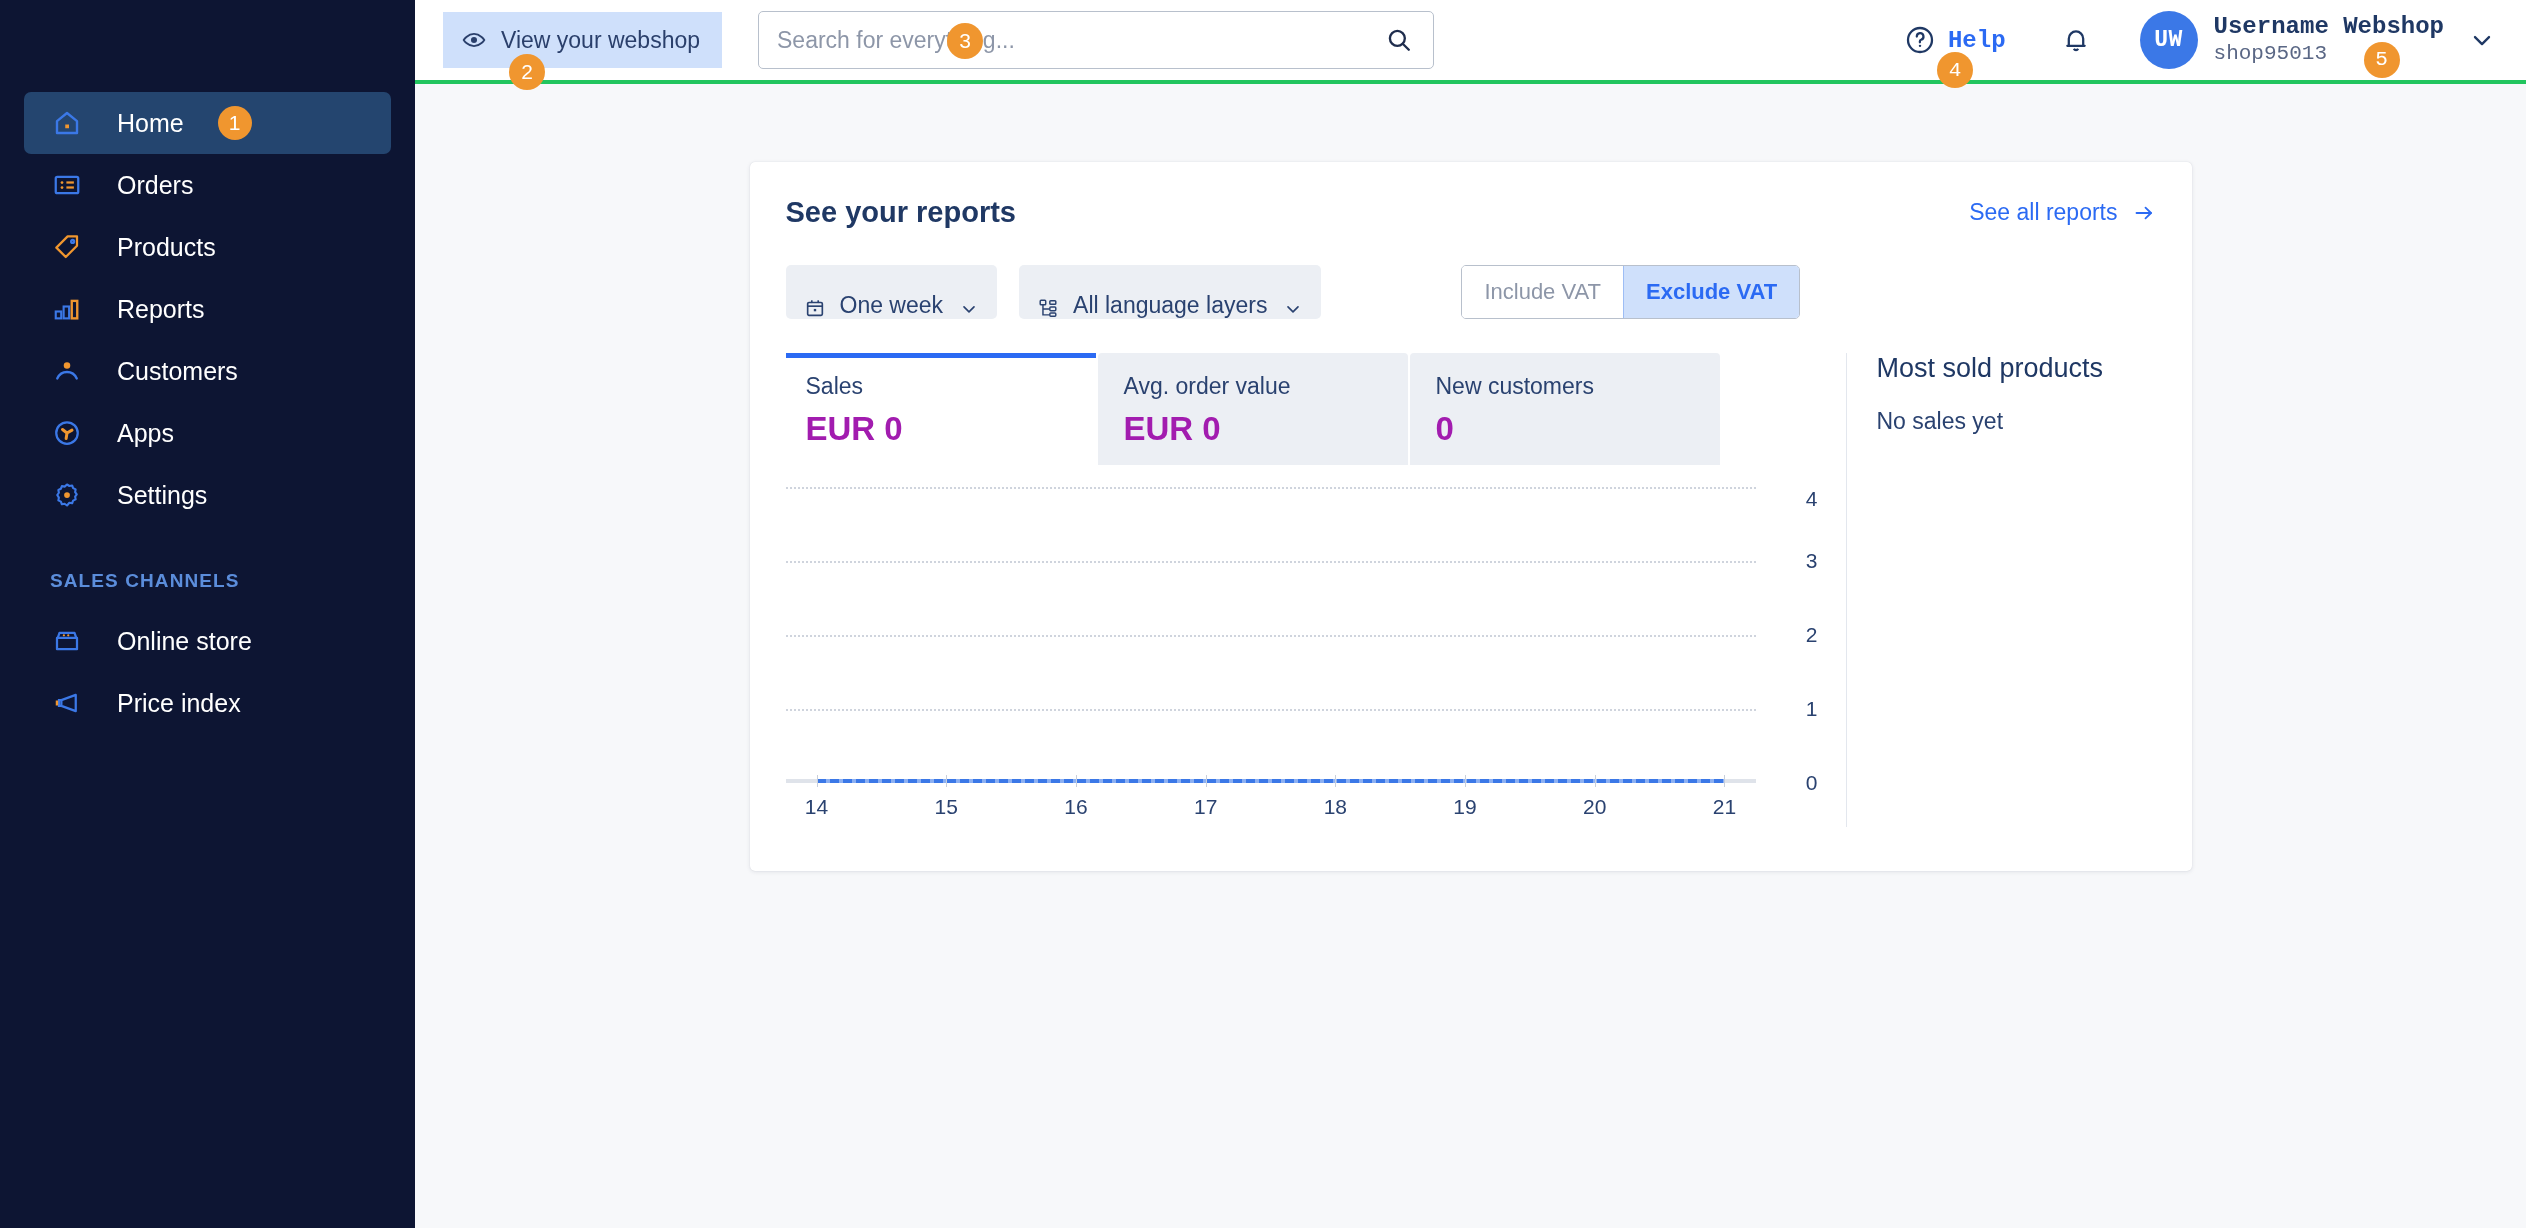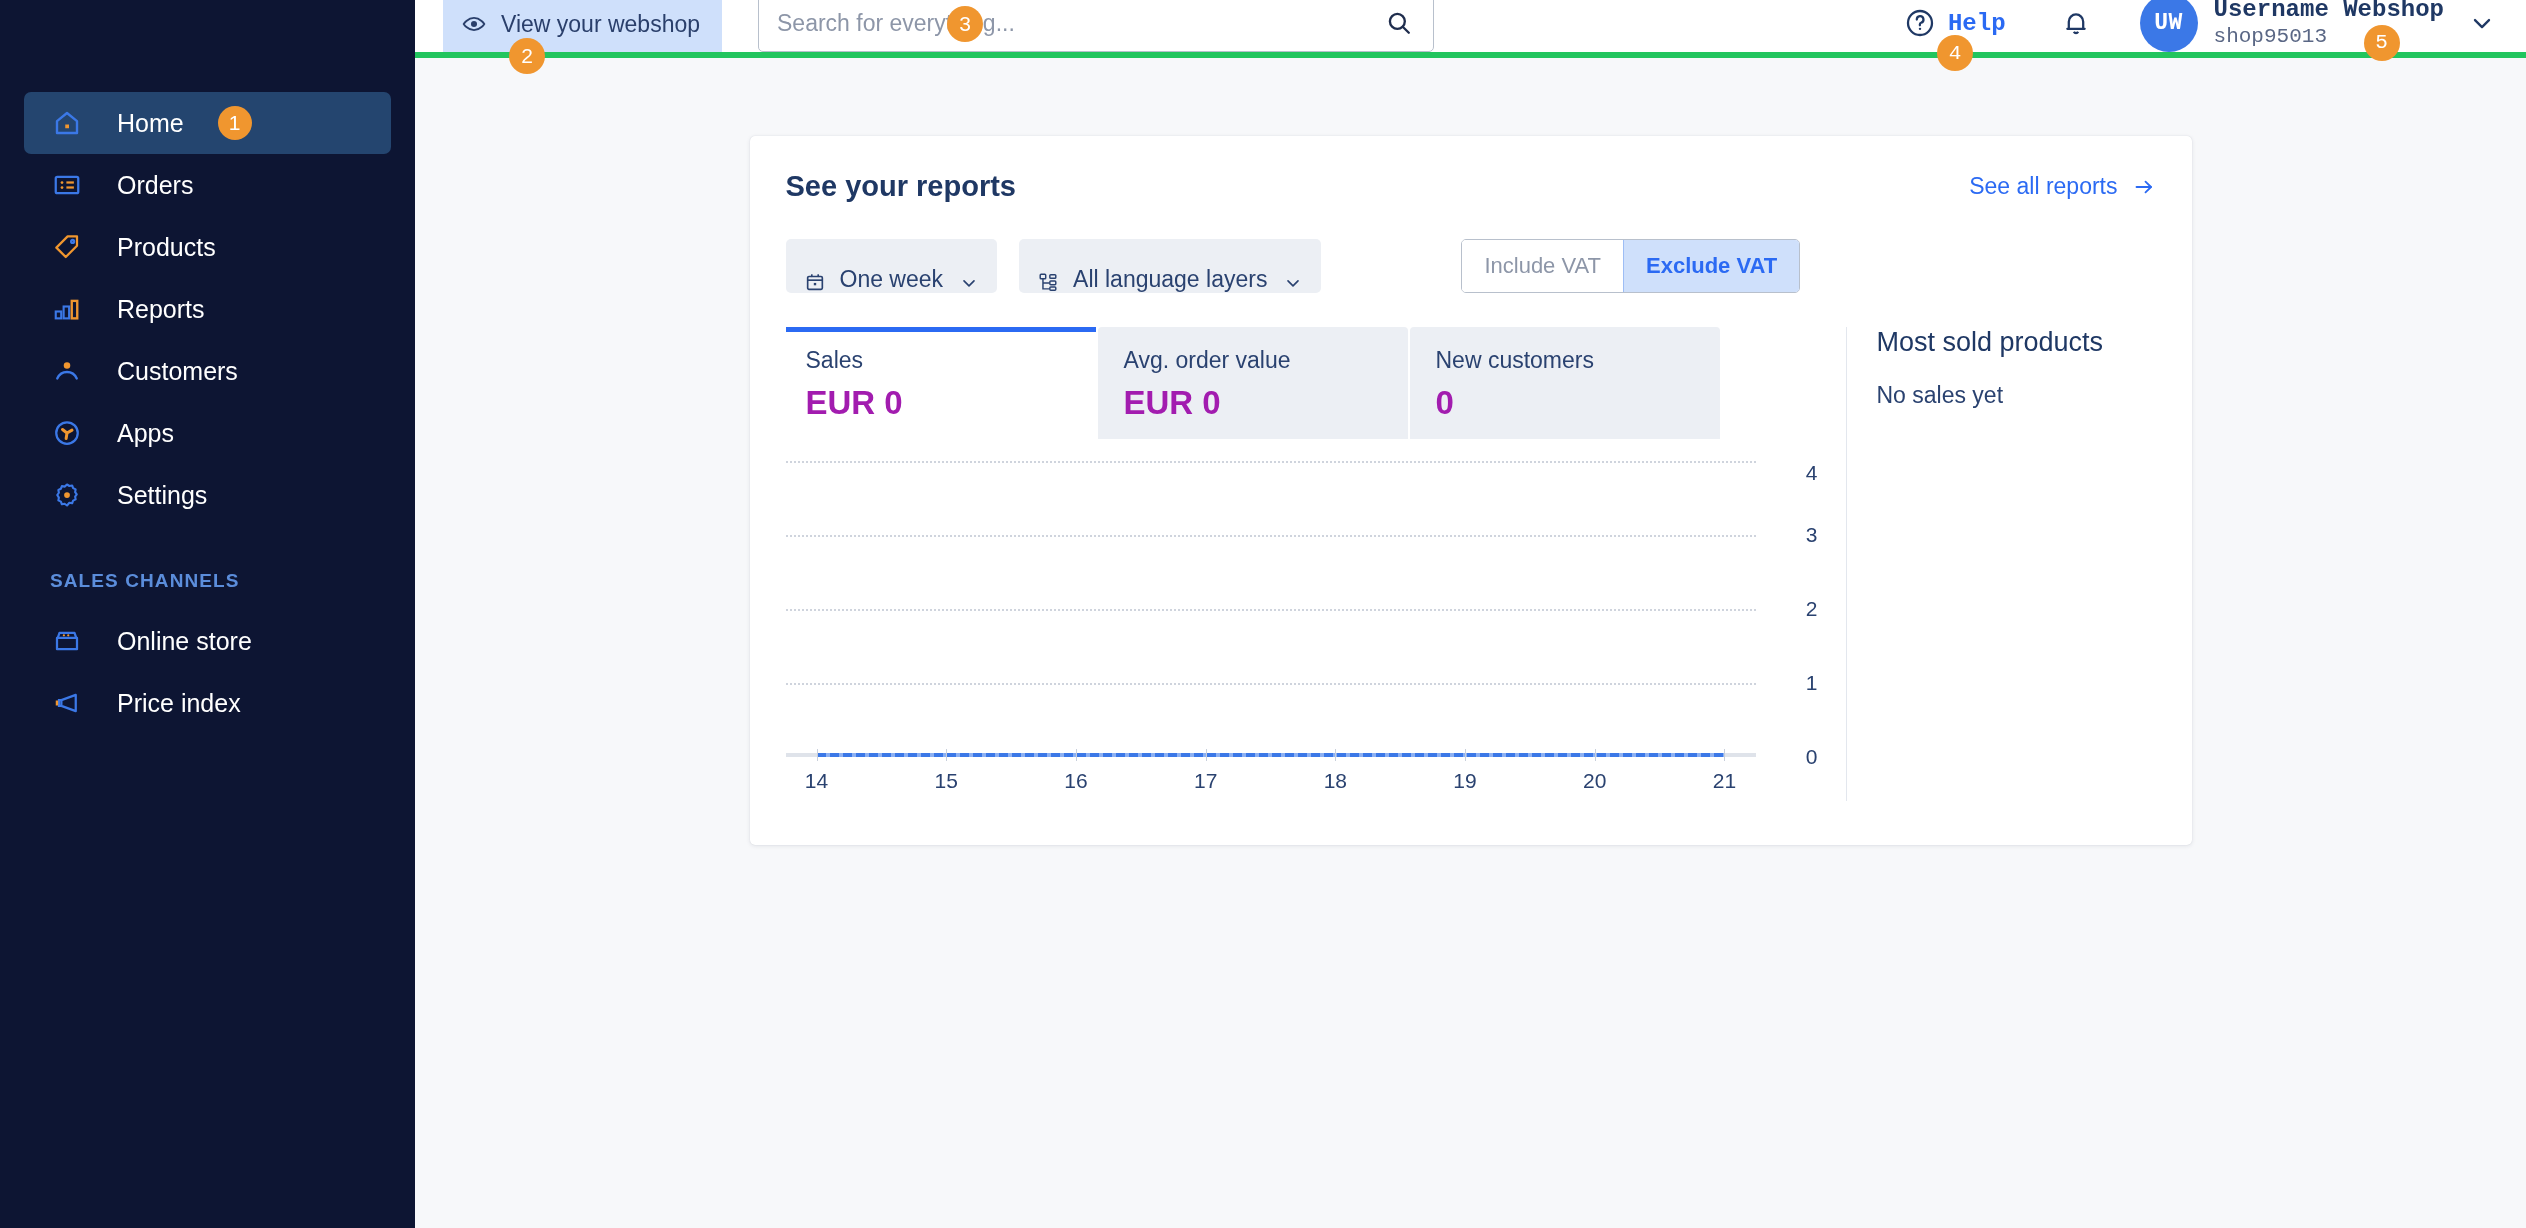--- a/index.html
+++ b/index.html
@@ -50,24 +50,24 @@
     letter-spacing: 1.1px;
     font-weight: 700;
     padding-left: 50px;
     margin-top: 44px;
     margin-bottom: 18px;
   }
 
   
   .main { flex: 1; height: 1228px; position: relative; background: #f7f8fa; }
   .topbar {
-    height: 58px; background: #ffffff;
-    display: flex; align-items: flex-end;
+    height: 84px; background: #ffffff;
+    display: flex; align-items: center;
     padding-left: 28px; padding-right: 30px;
-    border-bottom: 6px solid #22c55e;
+    border-bottom: 4px solid #22c55e;
     position: relative;
   }
   .view-webshop {
     background: #cfe0fb; color: #2a3f6b;
     height: 56px; display: flex; align-items: center;
     padding: 0 22px 0 18px; font-size: 23px;
     cursor: pointer; position: relative;
   }
   .view-webshop .eye { margin-right: 14px; display: flex; }
   .searchbox {

